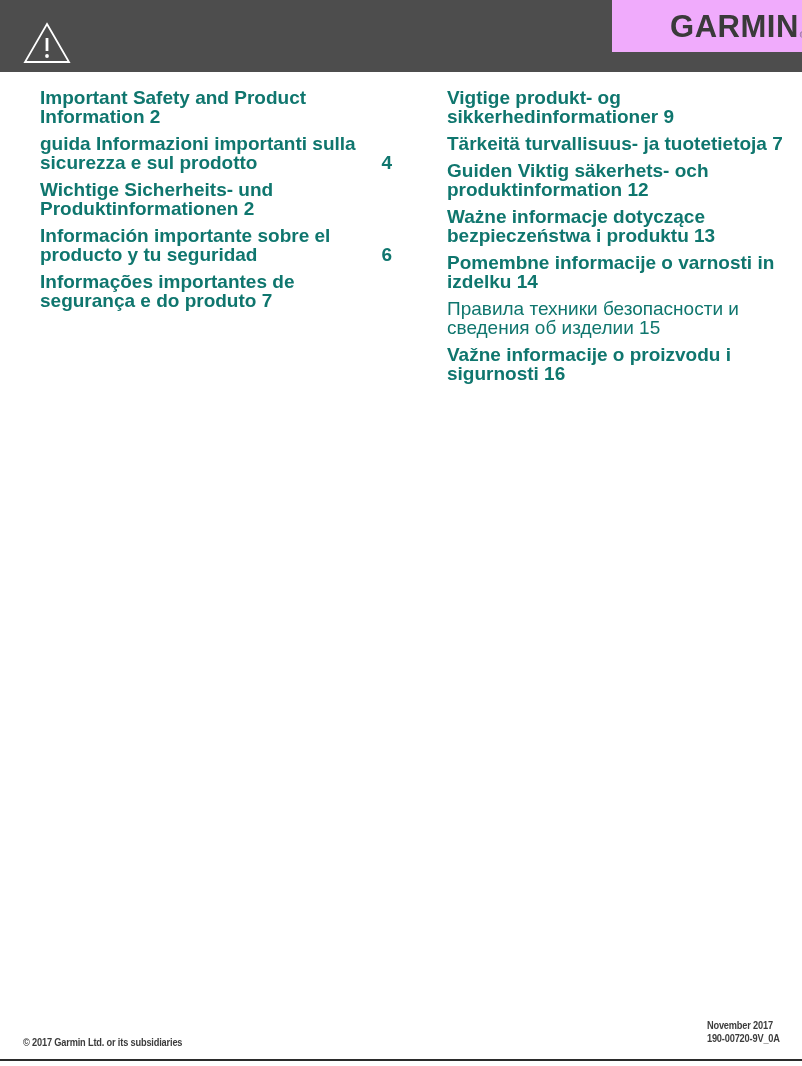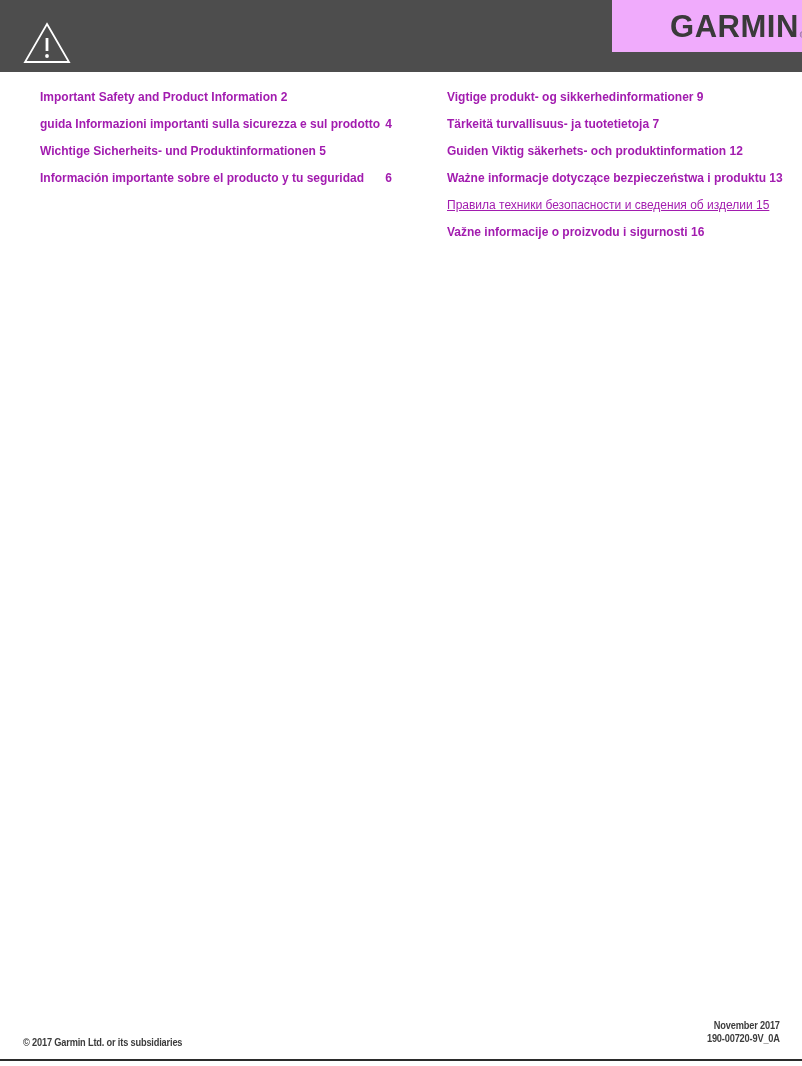--- a/index.html
+++ b/index.html
@@ -73,39 +73,38 @@
   }
   .col {
     position: absolute;
     top: 0;
   }
   .col-left  { left: 23px;  width: 369px; }
   .col-right { left: 430px; width: 370px; }
 
   .toc-entry {
     position: relative;
-    font-size: 12px;
+    font-size: 19px;
     font-weight: bold;
     line-height: 19px;
-    color: #a21caf;
+    color: #0f766e;
     margin-bottom: 8px;
     padding-left: 17px;
   }
   .toc-entry.wrapped {
     margin-bottom: 8px;
   }
   .toc-entry .pagenum-right {
     position: absolute;
     right: 0;
     bottom: 0;
     font-weight: bold;
   }
   .toc-entry.regular-weight {
     font-weight: normal;
-    text-decoration: underline;
   }
 
   
   .footer {
     position: absolute;
     left: 0;
     top: 1012px;
     width: 802px;
     height: 40px;
   }
@@ -118,21 +117,21 @@
     letter-spacing: -0.2px;
     color: #3c3c3c;
     transform: scaleX(0.88);
     transform-origin: left center;
     white-space: nowrap;
   }
   .footer-right {
     position: absolute;
     right: 22px;
     top: 7px;
-    text-align: right;
+    text-align: left;
     font-size: 10.5px;
     font-weight: bold;
     letter-spacing: -0.2px;
     color: #3c3c3c;
     line-height: 13px;
   }
   .footer-right > div {
     transform: scaleX(0.88);
     transform-origin: right center;
     white-space: nowrap;
@@ -166,40 +165,46 @@
 
   <div class="col col-left">
     <div class="toc-entry">
       <span>Important Safety and Product Information 2</span>
     </div>
     <div class="toc-entry wrapped">
       <span>guida Informazioni importanti sulla sicurezza e sul prodotto</span>
       <span class="pagenum-right">4</span>
     </div>
     <div class="toc-entry">
-      <span>Wichtige Sicherheits- und Produktinformationen 5</span>
+      <span>Wichtige Sicherheits- und Produktinformationen 2</span>
     </div>
     <div class="toc-entry wrapped">
       <span>Información importante sobre el producto y tu seguridad</span>
       <span class="pagenum-right">6</span>
     </div>
+    <div class="toc-entry">
+      <span>Informações importantes de segurança e do produto 7</span>
+    </div>
   </div>
 
   <div class="col col-right">
     <div class="toc-entry">
       <span>Vigtige produkt- og sikkerhedinformationer 9</span>
     </div>
     <div class="toc-entry">
       <span>Tärkeitä turvallisuus- ja tuotetietoja 7</span>
     </div>
     <div class="toc-entry">
       <span>Guiden Viktig säkerhets- och produktinformation 12</span>
     </div>
     <div class="toc-entry">
       <span>Ważne informacje dotyczące bezpieczeństwa i produktu 13</span>
+    </div>
+    <div class="toc-entry">
+      <span>Pomembne informacije o varnosti in izdelku 14</span>
     </div>
     <div class="toc-entry regular-weight">
       <span>Правила техники безопасности и сведения об изделии 15</span>
     </div>
     <div class="toc-entry">
       <span>Važne informacije o proizvodu i sigurnosti 16</span>
     </div>
   </div>
 
 </div>

